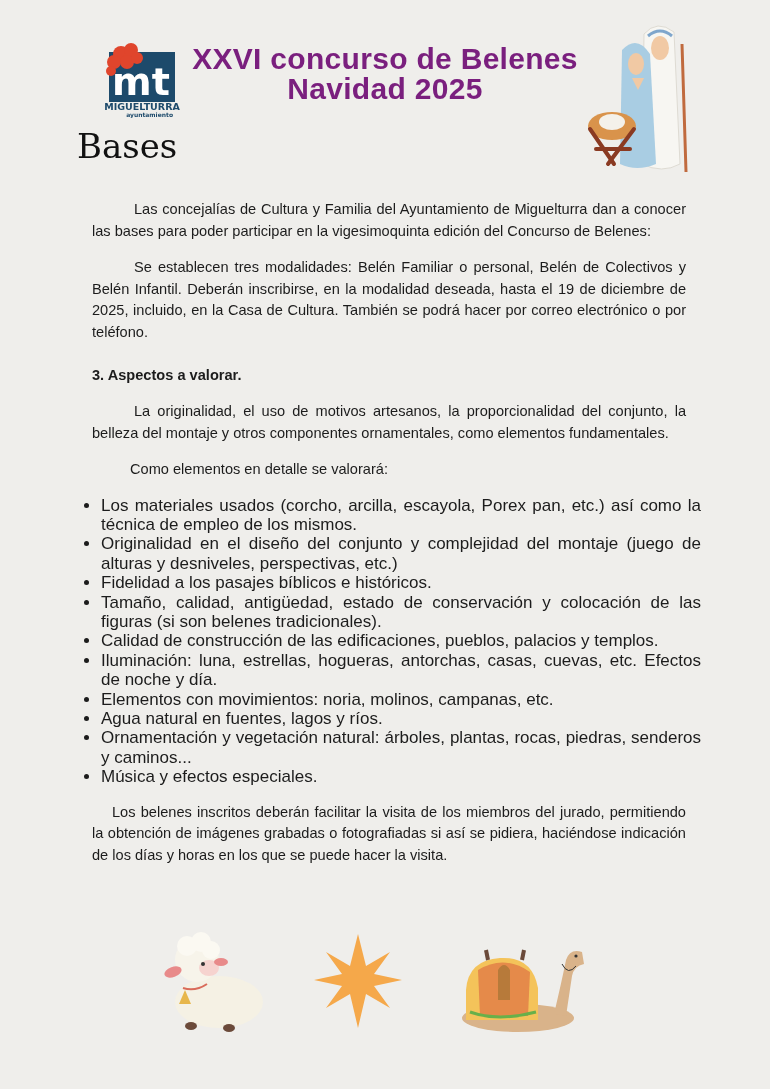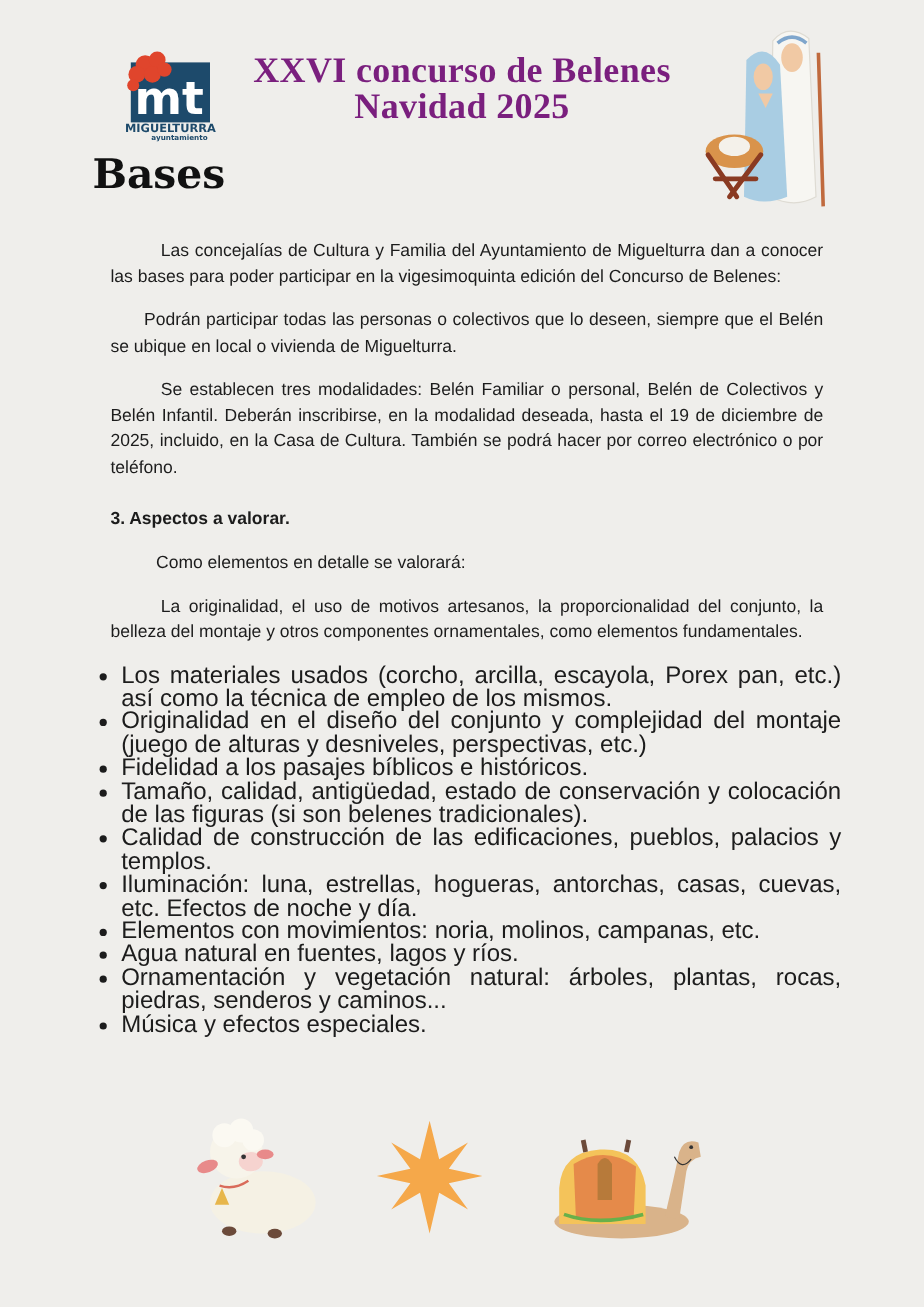--- a/index.html
+++ b/index.html
@@ -7,40 +7,40 @@
     width: 770px; height: 1089px;
     background: #efeeeb;
     position: relative; overflow: hidden;
     font-family: "Liberation Sans", sans-serif;
     color: #1a1a1a;
   }
   .logo { position: absolute; left: 74px; top: 40px; width: 80px; height: 78px; margin-left: 27px; }
   .title {
     position: absolute; left: 160px; top: 44px; width: 450px;
     text-align: center; color: #7a1f7e;
-    font-family: Liberation Serif, serif; font-weight: bold;
+    font-family: Liberation Sans, sans-serif; font-weight: bold;
     font-size: 30px; line-height: 30px; letter-spacing: 0.3px;
   }
   .nativity { position: absolute; left: 582px; top: 14px; width: 125px; height: 165px; }
   .bases-heading {
     position: absolute; left: 77px; top: 126px;
-    font-family: "DejaVu Serif", serif; font-weight: bold;
+    font-family: "DejaVu Serif", serif; font-weight: normal;
     font-size: 34px; color: #111;
   }
   .content {
     position: absolute; left: 77px; top: 184px; width: 624px;
     font-family: "Liberation Sans", sans-serif;
     font-size: 14.6px; line-height: 21.5px; color: #1c1c1c;
   }
   .content p { margin: 15px; text-align: justify; }
   .indent-l { text-indent: 42px; }
   .indent-m { text-indent: 28px; }
   .indent-s { text-indent: 20px; }
   .section-title { font-weight: bold; margin-top: 21.5px !important; }
-  ul.criteria { margin: 0; padding-left: 24px; list-style: disc; font-size: 20px; line-height: 19.4px; }
+  ul.criteria { margin: 0; padding-left: 24px; list-style: disc; font-size: 17px; line-height: 19.4px; }
   ul.criteria li { text-align: justify; }
   .decor { position: absolute; top: 930px; height: 110px; }
 </style>
 </head>
 <body>
 
 <div class="logo">
   <svg width="80" height="78" viewBox="0 0 80 78">
     <rect x="8" y="12" width="66" height="50" fill="#1d4a6b"></rect>
     <g fill="#e0452c">
@@ -82,40 +82,40 @@
       <line x1="14" y1="135" x2="48" y2="135"></line>
     </g>
   </svg>
 </div>
 
 <div class="bases-heading">Bases</div>
 
 <div class="content">
   <p class="indent-l">Las concejalías de Cultura y Familia del Ayuntamiento de Miguelturra dan a conocer las bases para poder participar en la vigesimoquinta edición del Concurso de Belenes:</p>
 
-  <p class="indent-m">Podrán participar todas las personas o colectivos que lo deseen, siempre que el Belén se ubique en local o vivienda de Miguelturra.</p>
 
   <p class="indent-l">Se establecen tres modalidades: Belén Familiar o personal, Belén de Colectivos y Belén Infantil. Deberán inscribirse, en la modalidad deseada, hasta el 19 de diciembre de 2025, incluido, en la Casa de Cultura. También se podrá hacer por correo electrónico o por teléfono.</p>
 
   <p class="section-title">3. Aspectos a valorar.</p>
+  <p class="indent-l">La originalidad, el uso de motivos artesanos, la proporcionalidad del conjunto, la belleza del montaje y otros componentes ornamentales, como elementos fundamentales.</p>
   <p class="indent-l" style="text-indent:38px">Como elementos en detalle se valorará:</p>
-  <p class="indent-l">La originalidad, el uso de motivos artesanos, la proporcionalidad del conjunto, la belleza del montaje y otros componentes ornamentales, como elementos fundamentales.</p>
   <ul class="criteria">
     <li>Los materiales usados (corcho, arcilla, escayola, Porex pan, etc.) así como la técnica de empleo de los mismos.</li>
     <li>Originalidad en el diseño del conjunto y complejidad del montaje (juego de alturas y desniveles, perspectivas, etc.)</li>
     <li>Fidelidad a los pasajes bíblicos e históricos.</li>
     <li>Tamaño, calidad, antigüedad, estado de conservación y colocación de las figuras (si son belenes tradicionales).</li>
     <li>Calidad de construcción de las edificaciones, pueblos, palacios y templos.</li>
     <li>Iluminación: luna, estrellas, hogueras, antorchas, casas, cuevas, etc. Efectos de noche y día.</li>
     <li>Elementos con movimientos: noria, molinos, campanas, etc.</li>
     <li>Agua natural en fuentes, lagos y ríos.</li>
     <li>Ornamentación y vegetación natural: árboles, plantas, rocas, piedras, senderos y caminos...</li>
     <li>Música y efectos especiales.</li>
   </ul>
 
+  <p class="indent-s">Los belenes inscritos deberán facilitar la visita de los miembros del jurado, permitiendo la obtención de imágenes grabadas o fotografiadas si así se pidiera, haciéndose indicación de los días y horas en los que se puede hacer la visita.</p>
 </div>
 
 <div class="decor" style="left:155px;width:112px;">
   <svg width="112" height="105" viewBox="0 0 112 105">
     <ellipse cx="64" cy="72" rx="44" ry="26" fill="#f5f1e4"></ellipse>
     <circle cx="42" cy="30" r="22" fill="#f7f4ea"></circle>
     <circle cx="32" cy="16" r="10" fill="#fbf9f2"></circle>
       <circle cx="46" cy="12" r="10" fill="#fbf9f2"></circle>
       <circle cx="56" cy="20" r="9" fill="#fbf9f2"></circle>
     <ellipse cx="54" cy="38" rx="10" ry="8" fill="#f6d3cf"></ellipse>

